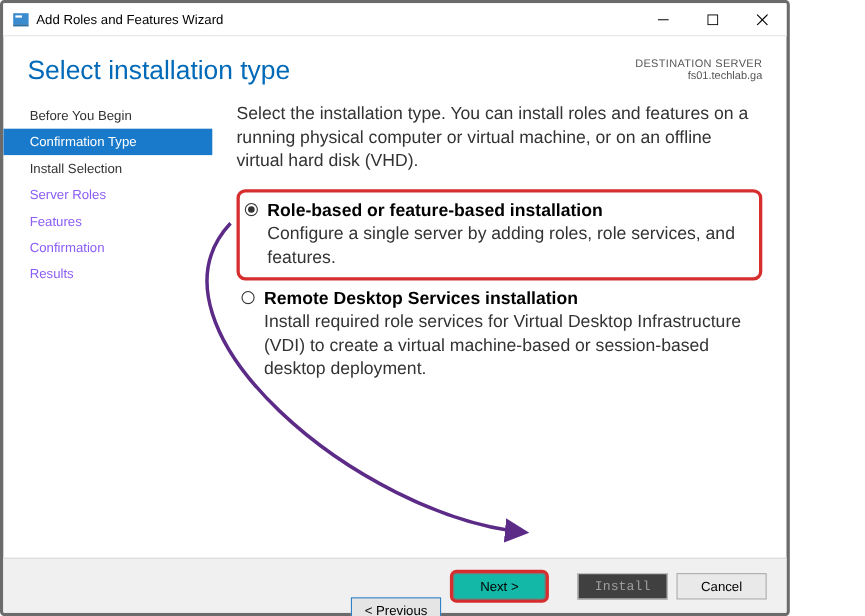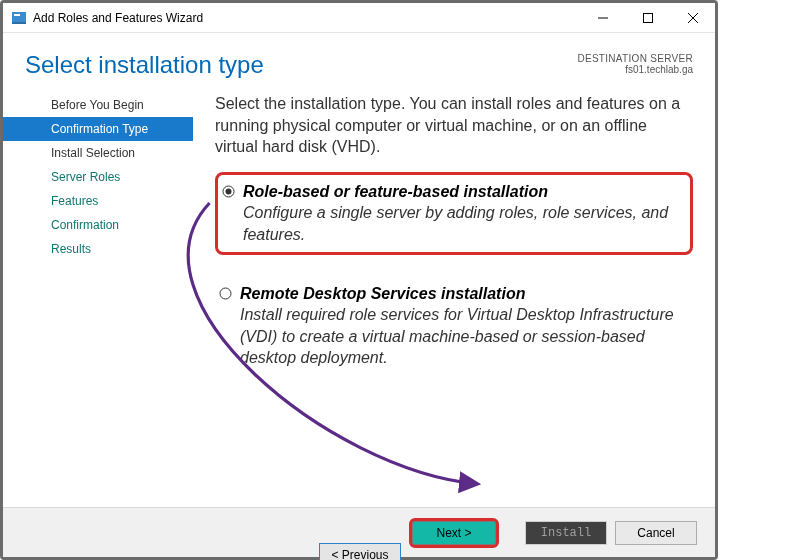--- a/index.html
+++ b/index.html
@@ -78,47 +78,46 @@
     overflow: hidden;
   }
   .sidebar {
     width: 190px;
     padding: 6px 0 0 0;
   }
   .step {
     height: 24px;
     display: flex;
     align-items: center;
-    padding-left: 48px;
+    padding-left: 24px;
     font-size: 12px;
     color: #333;
     cursor: default;
   }
   .step.active {
     background: #1979ca;
     color: #fff;
   }
   .step.disabled {
-    color: #0f766e;
+    color: #8b5cf6;
   }
   .main {
     flex: 1;
     padding: 6px 22px 0 22px;
     color: #333;
     font-size: 16px;
     line-height: 1.35;
   }
   .intro { margin-bottom: 14px; }
   .option {
     display: flex;
     align-items: flex-start;
     gap: 8px;
-    margin-bottom: 22px;
+    margin-bottom: 0;
     padding: 6px 4px 6px 4px;
-    font-style: italic;
   }
   .option.boxed {
     border: 3px solid #d62e2e;
     border-radius: 8px;
   }
   .radio {
     width: 13px; height: 13px;
     margin-top: 1px;
     flex-shrink: 0;
   }

